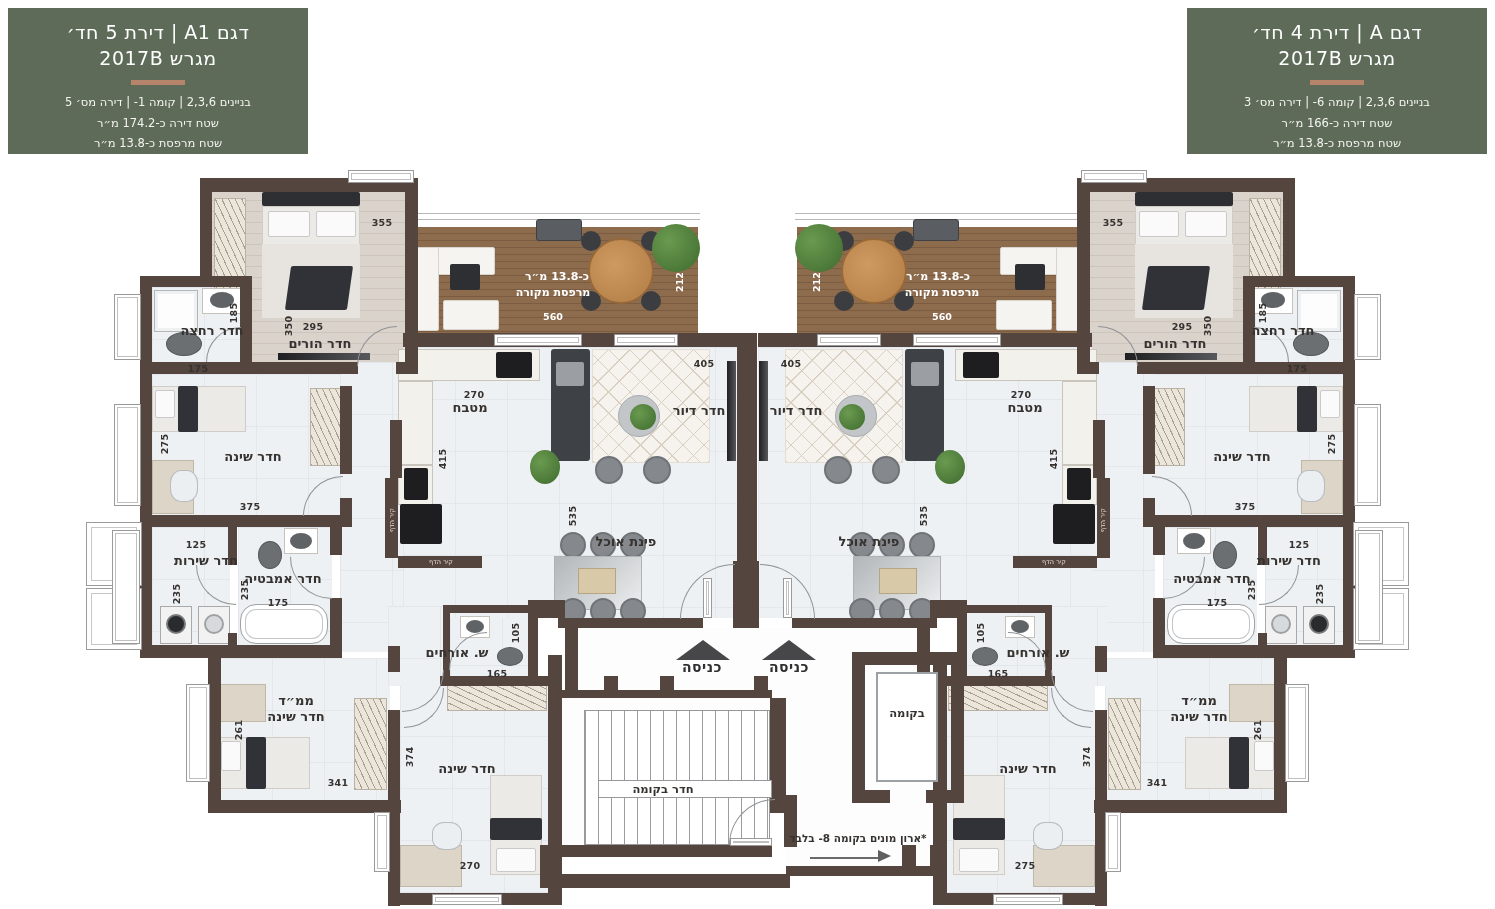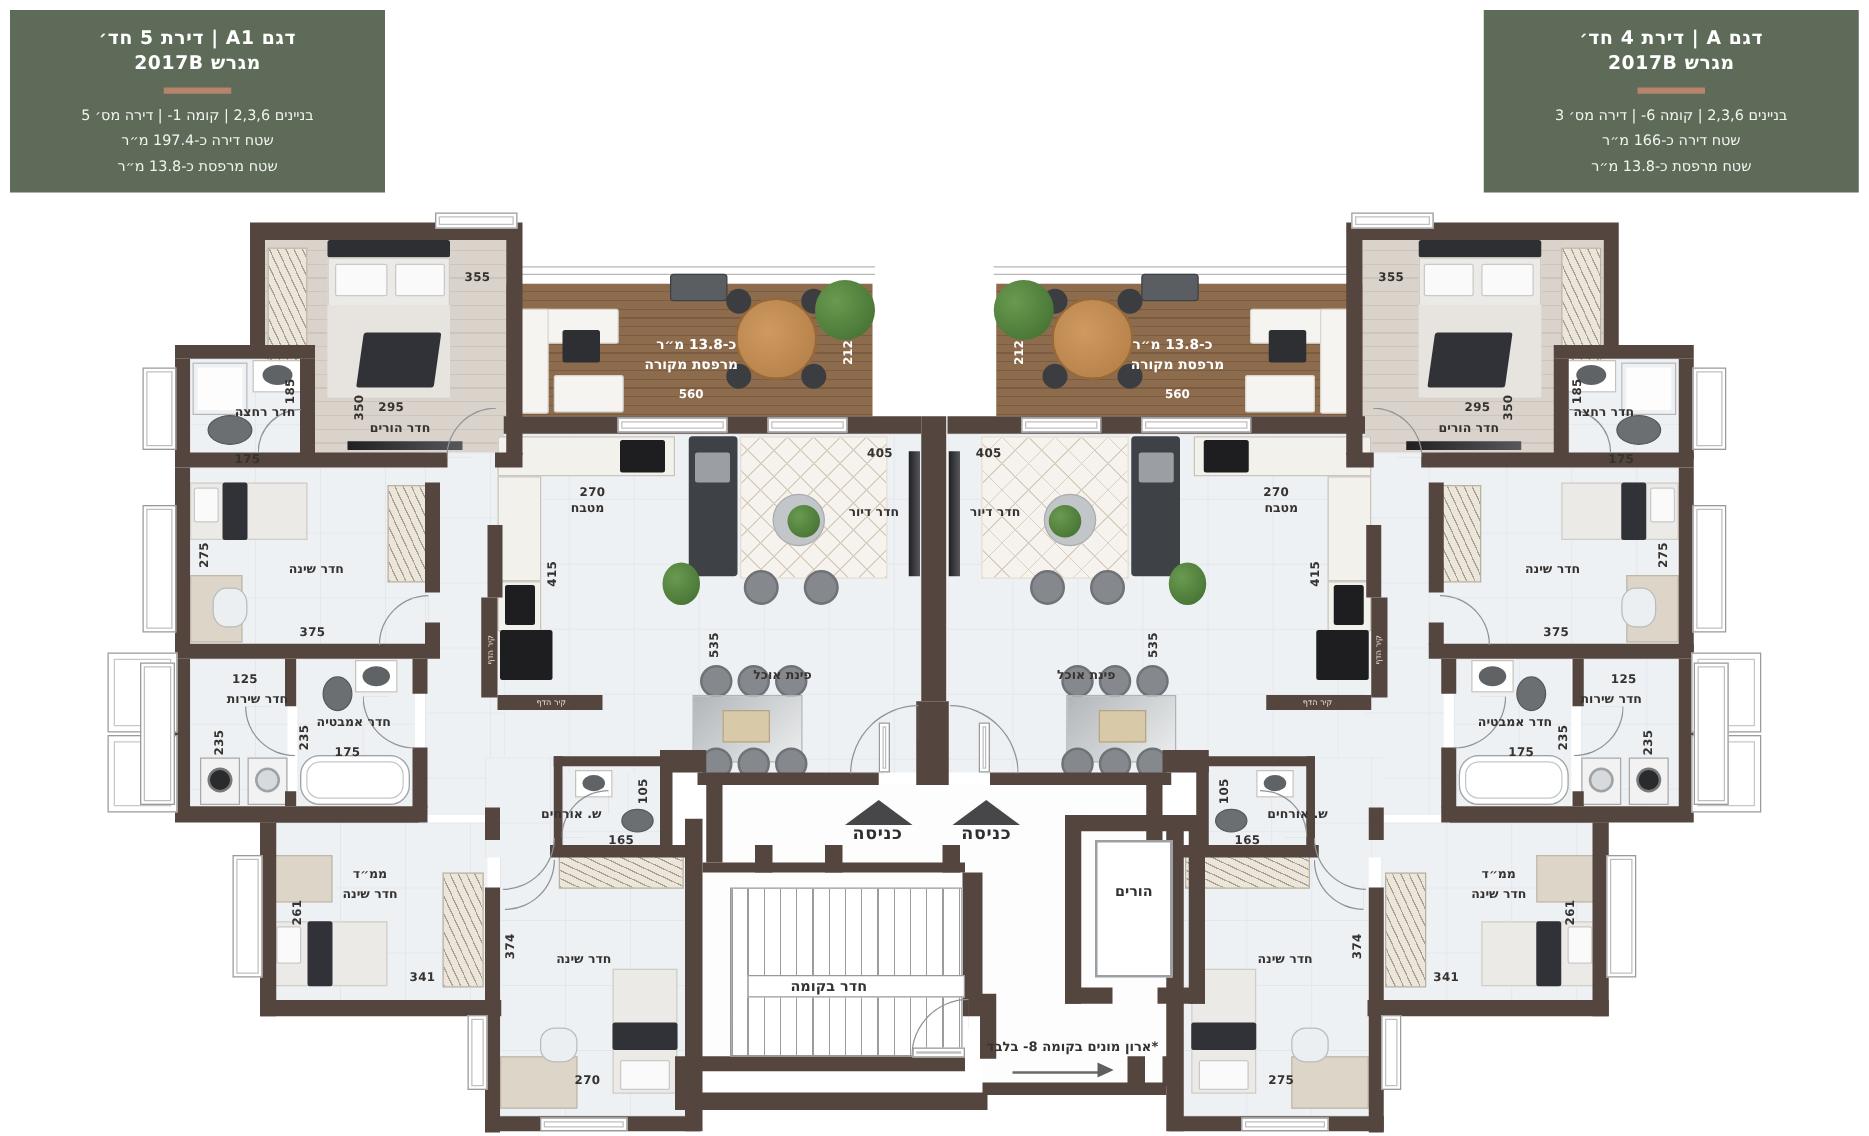--- a/index.html
+++ b/index.html
@@ -2,21 +2,21 @@
 <html><head>
 <meta charset="utf-8">
 <style>
   html,body{margin:0;padding:0;background:#fff;}
   #stage{position:relative;width:1495px;height:909px;background:#ffffff;overflow:hidden;
          font-family:"DejaVu Sans","Liberation Sans",sans-serif;}
   .hdr{position:absolute;width:300px;height:146px;background:#5d6b58;color:#fff;
        display:flex;flex-direction:column;align-items:center;padding-top:12px;box-sizing:border-box;}
   #hdrL{left:8px;top:8px}
   #hdrR{left:1187px;top:8px}
-  .hdr-title{font-size:15px;font-weight:700;line-height:1.35;direction:rtl;letter-spacing:.5px}
+  .hdr-title{font-size:19px;font-weight:400;line-height:1.35;direction:rtl;letter-spacing:.5px}
   .hdr-div{width:54px;height:5px;background:#b5846b;margin:9px 0 7px 0}
   .hdr-info{font-size:11.5px;line-height:1.8;direction:rtl;color:#f4f4f0}
   .sh{position:absolute;box-sizing:border-box;}
   .wall{background:#54453e}
   .iwall{background:#54453e}
   .tile{background:#eef1f4;background-image:linear-gradient(#e3e7ec 1px,transparent 1px),linear-gradient(90deg,#e3e7ec 1px,transparent 1px);background-size:52px 52px}
   .white{background:#fdfdfd}
   .wood{background:repeating-linear-gradient(180deg,#dad3cb 0 10px,#cdc5bc 10px 11px)}
   .deck{background:repeating-linear-gradient(180deg,#8d6c4e 0 6px,#7b5c40 6px 7px)}
   .rail{border-top:1px solid #b8b8b8;border-bottom:1px solid #b8b8b8;background:transparent}
@@ -53,42 +53,42 @@
   .ovalL{background:#d7dadc;border-radius:50%;border:2px solid #9fa2a4}
   .ovalG{background:#6b6f72;border:1px solid #55585b;border-radius:50%}
   .sinkW{background:#fff;border:1px solid #c5c2bc}
   .shower{background:#fdfdfd;border:1.5px solid #b3b6b9;box-shadow:inset 0 0 0 3px #eef0f1}
   .tub{background:#fff;border:1.5px solid #9fa3a6;border-radius:16px;box-shadow:inset 0 0 0 4px #fff,inset 0 0 0 5px #c3c7ca}
   .cab{background:#fff;border:2px solid #9aa0a4}
   .band{background:#fff;border:1px solid #97999c}
   .stairs{background-color:#fff;background-image:repeating-linear-gradient(90deg,#9a9da0 0 1px,transparent 1px 13px);border:1px solid #96989b}
   .hline{background:#6a6a6a}
   .lb{position:absolute;transform:translate(-50%,-50%);font-weight:700;color:#35322f;white-space:nowrap;direction:rtl}
-  .s-room{font-size:10px}
+  .s-room{font-size:13px}
   .s-dim{font-size:9.5px;letter-spacing:.3px}
   .s-dimv{font-size:9.5px;letter-spacing:.3px;transform:translate(-50%,-50%) rotate(-90deg)}
   .s-wroom{font-size:11px;color:#fff}
   .s-wdim{font-size:9.5px;color:#fff}
   .s-wdimv{font-size:9.5px;color:#fff;transform:translate(-50%,-50%) rotate(-90deg)}
   .s-tag{font-size:6.5px;color:#e9e3d9;font-weight:400}
   .s-tagv{font-size:6.5px;color:#e9e3d9;font-weight:400;transform:translate(-50%,-50%) rotate(-90deg)}
   .s-big{font-size:14px;letter-spacing:.5px;color:#2f2f31}
   .s-note{font-size:10.5px}
   .s-common{font-size:11.5px}
 </style>
 </head>
 <body>
 
 <div id="stage">
   <div class="hdr" id="hdrL">
     <div class="hdr-title">דגם A1 | דירת 5 חד׳</div>
     <div class="hdr-title">מגרש 2017B</div>
     <div class="hdr-div"></div>
     <div class="hdr-info">בניינים 2,3,6 | קומה 1- | דירה מס׳ 5</div>
-    <div class="hdr-info">שטח דירה כ-197.4 מ״ר</div>
+    <div class="hdr-info">שטח דירה כ-174.2 מ״ר</div>
     <div class="hdr-info">שטח מרפסת כ-13.8 מ״ר</div>
   </div>
   <div class="hdr" id="hdrR">
     <div class="hdr-title">דגם A | דירת 4 חד׳</div>
     <div class="hdr-title">מגרש 2017B</div>
     <div class="hdr-div"></div>
     <div class="hdr-info">בניינים 2,3,6 | קומה 6- | דירה מס׳ 3</div>
     <div class="hdr-info">שטח דירה כ-166 מ״ר</div>
     <div class="hdr-info">שטח מרפסת כ-13.8 מ״ר</div>
   </div>
@@ -489,16 +489,16 @@
       <div class="lb s-dimv" style="left: 1053px; top: 459px;">415</div>
       <div class="lb s-dim" style="left: 791px; top: 363px;">405</div>
       <div class="lb s-room" style="left: 796px; top: 410px;">חדר דיור</div>
       <div class="lb s-room" style="left: 869px; top: 541px;">פינת אוכל</div>
       <div class="lb s-dimv" style="left: 923px; top: 516px;">535</div>
       <div class="lb s-tagv" style="left: 1103px; top: 520px;">קיר הדף</div>
       <div class="lb s-tag" style="left: 1054px; top: 562px;">קיר הדף</div>
       <div class="lb s-big" style="left: 702px; top: 667px;">כניסה</div>
       <div class="lb s-big" style="left: 789px; top: 667px;">כניסה</div>
       <div class="lb s-common" style="left: 663px; top: 789px;">חדר בקומה</div>
-      <div class="lb s-common" style="left: 907px; top: 713px;">הורים</div>
+      <div class="lb s-common" style="left: 907px; top: 713px;">בקומה</div>
       <div class="lb s-note" style="left: 858px; top: 838px;">*ארון מונים בקומה 8- בלבד</div>
     </div>
 </div>
 
 </body></html>

